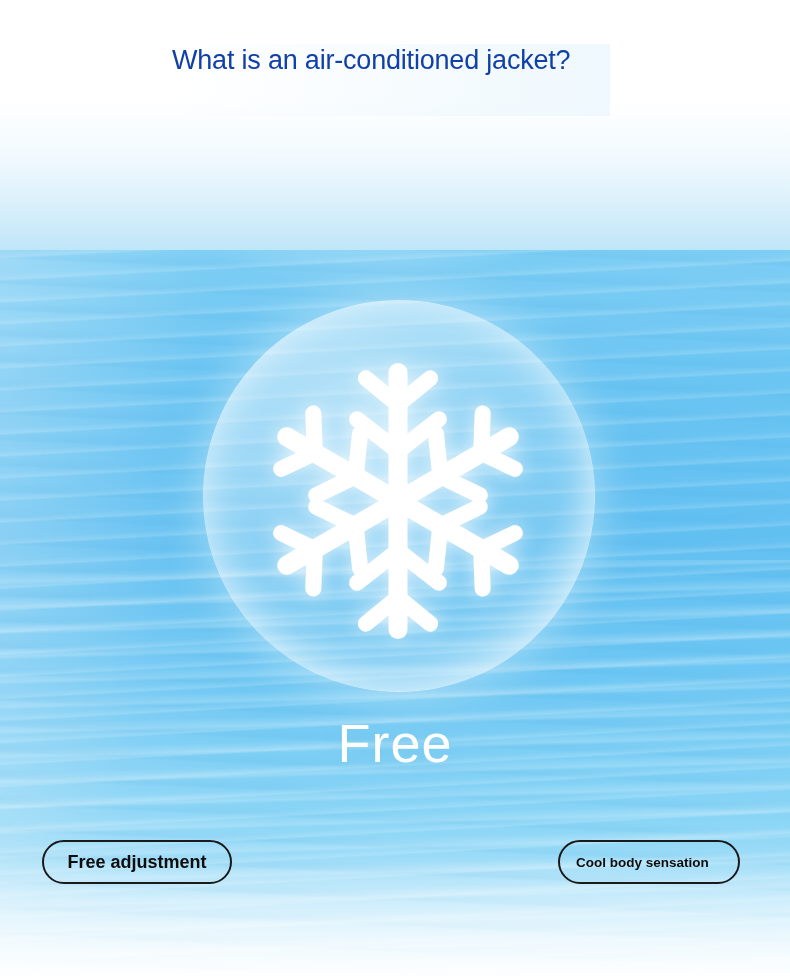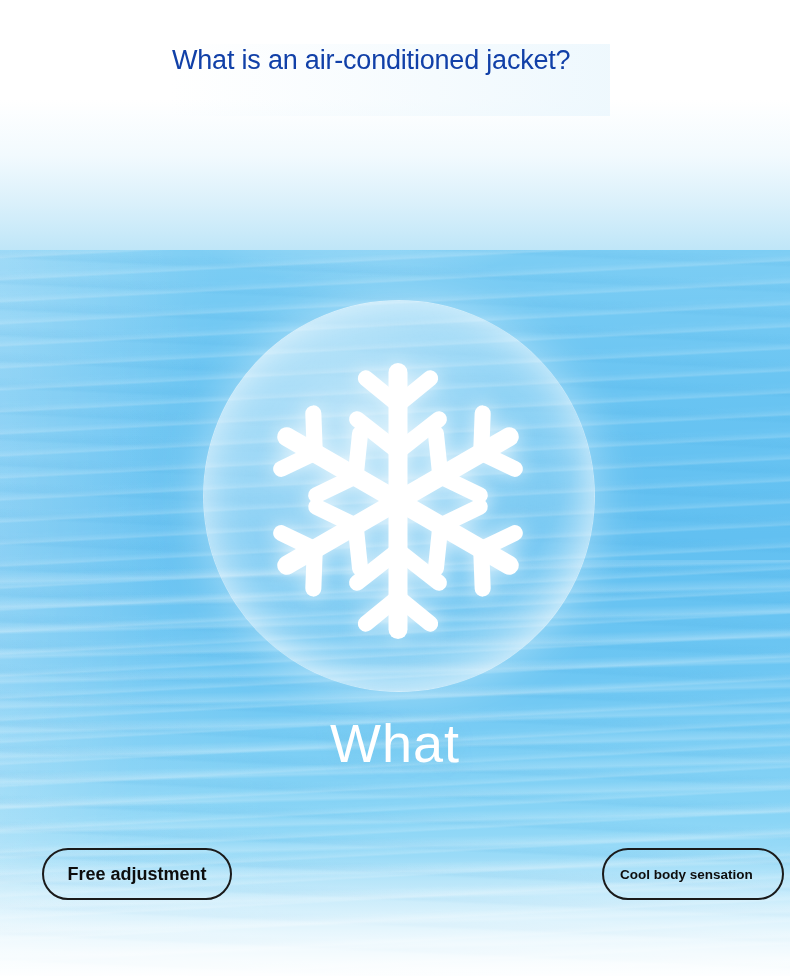--- a/index.html
+++ b/index.html
@@ -187,40 +187,39 @@
   .pills {
     position: absolute;
     left: 0;
     top: 838px;
     width: 790px;
     height: 56px;
     z-index: 8;
   }
   .pill {
     position: absolute;
-    height: 52px;
+    height: 44px;
     border: 2px solid #1a1a1a;
     border-radius: 26px;
     background: transparent;
     display: flex;
     align-items: center;
     padding: 0 16px;
     box-sizing: border-box;
-    margin-top: 8px;
   }
   .pill span {
     font-size: 13.5px;
     line-height: 17px;
     font-weight: bold;
     color: #0d0d0d;
   }
   .pill-1 { left: 42px;  top: 2px; width: 190px; justify-content: center; }
   .pill-1 span { font-size: 18px; white-space: nowrap; }
   .pill-2 { left: 310px; top: 2px; width: 182px; }
-  .pill-3 { left: 602px; top: 2px; width: 182px; text-align: right; }
+  .pill-3 { left: 558px; top: 2px; width: 182px; text-align: right; }
 </style>
 </head>
 <body>
 
 <div class="page">
 
   <div class="water"></div>
   <div class="waves"></div>
   <div class="waves2"></div>
 
@@ -263,21 +262,21 @@
         <line x1="71" y1="83" x2="44" y2="96"></line>
 
         <line x1="157" y1="133" x2="158" y2="160"></line>
         <line x1="157" y1="133" x2="180" y2="122"></line>
         <line x1="129" y1="117" x2="126" y2="146"></line>
         <line x1="129" y1="117" x2="156" y2="104"></line>
       </g>
     </svg>
   </div>
 
-  <div class="cool-label">What</div>
+  <div class="cool-label">Free</div>
 
   <div class="bottom-fade"></div>
 
   <div class="pills">
     <div class="pill pill-1">
       <span>Free adjustment</span>
     </div>
     <div class="pill pill-3">
       <span>Cool body sensation</span>
     </div>

